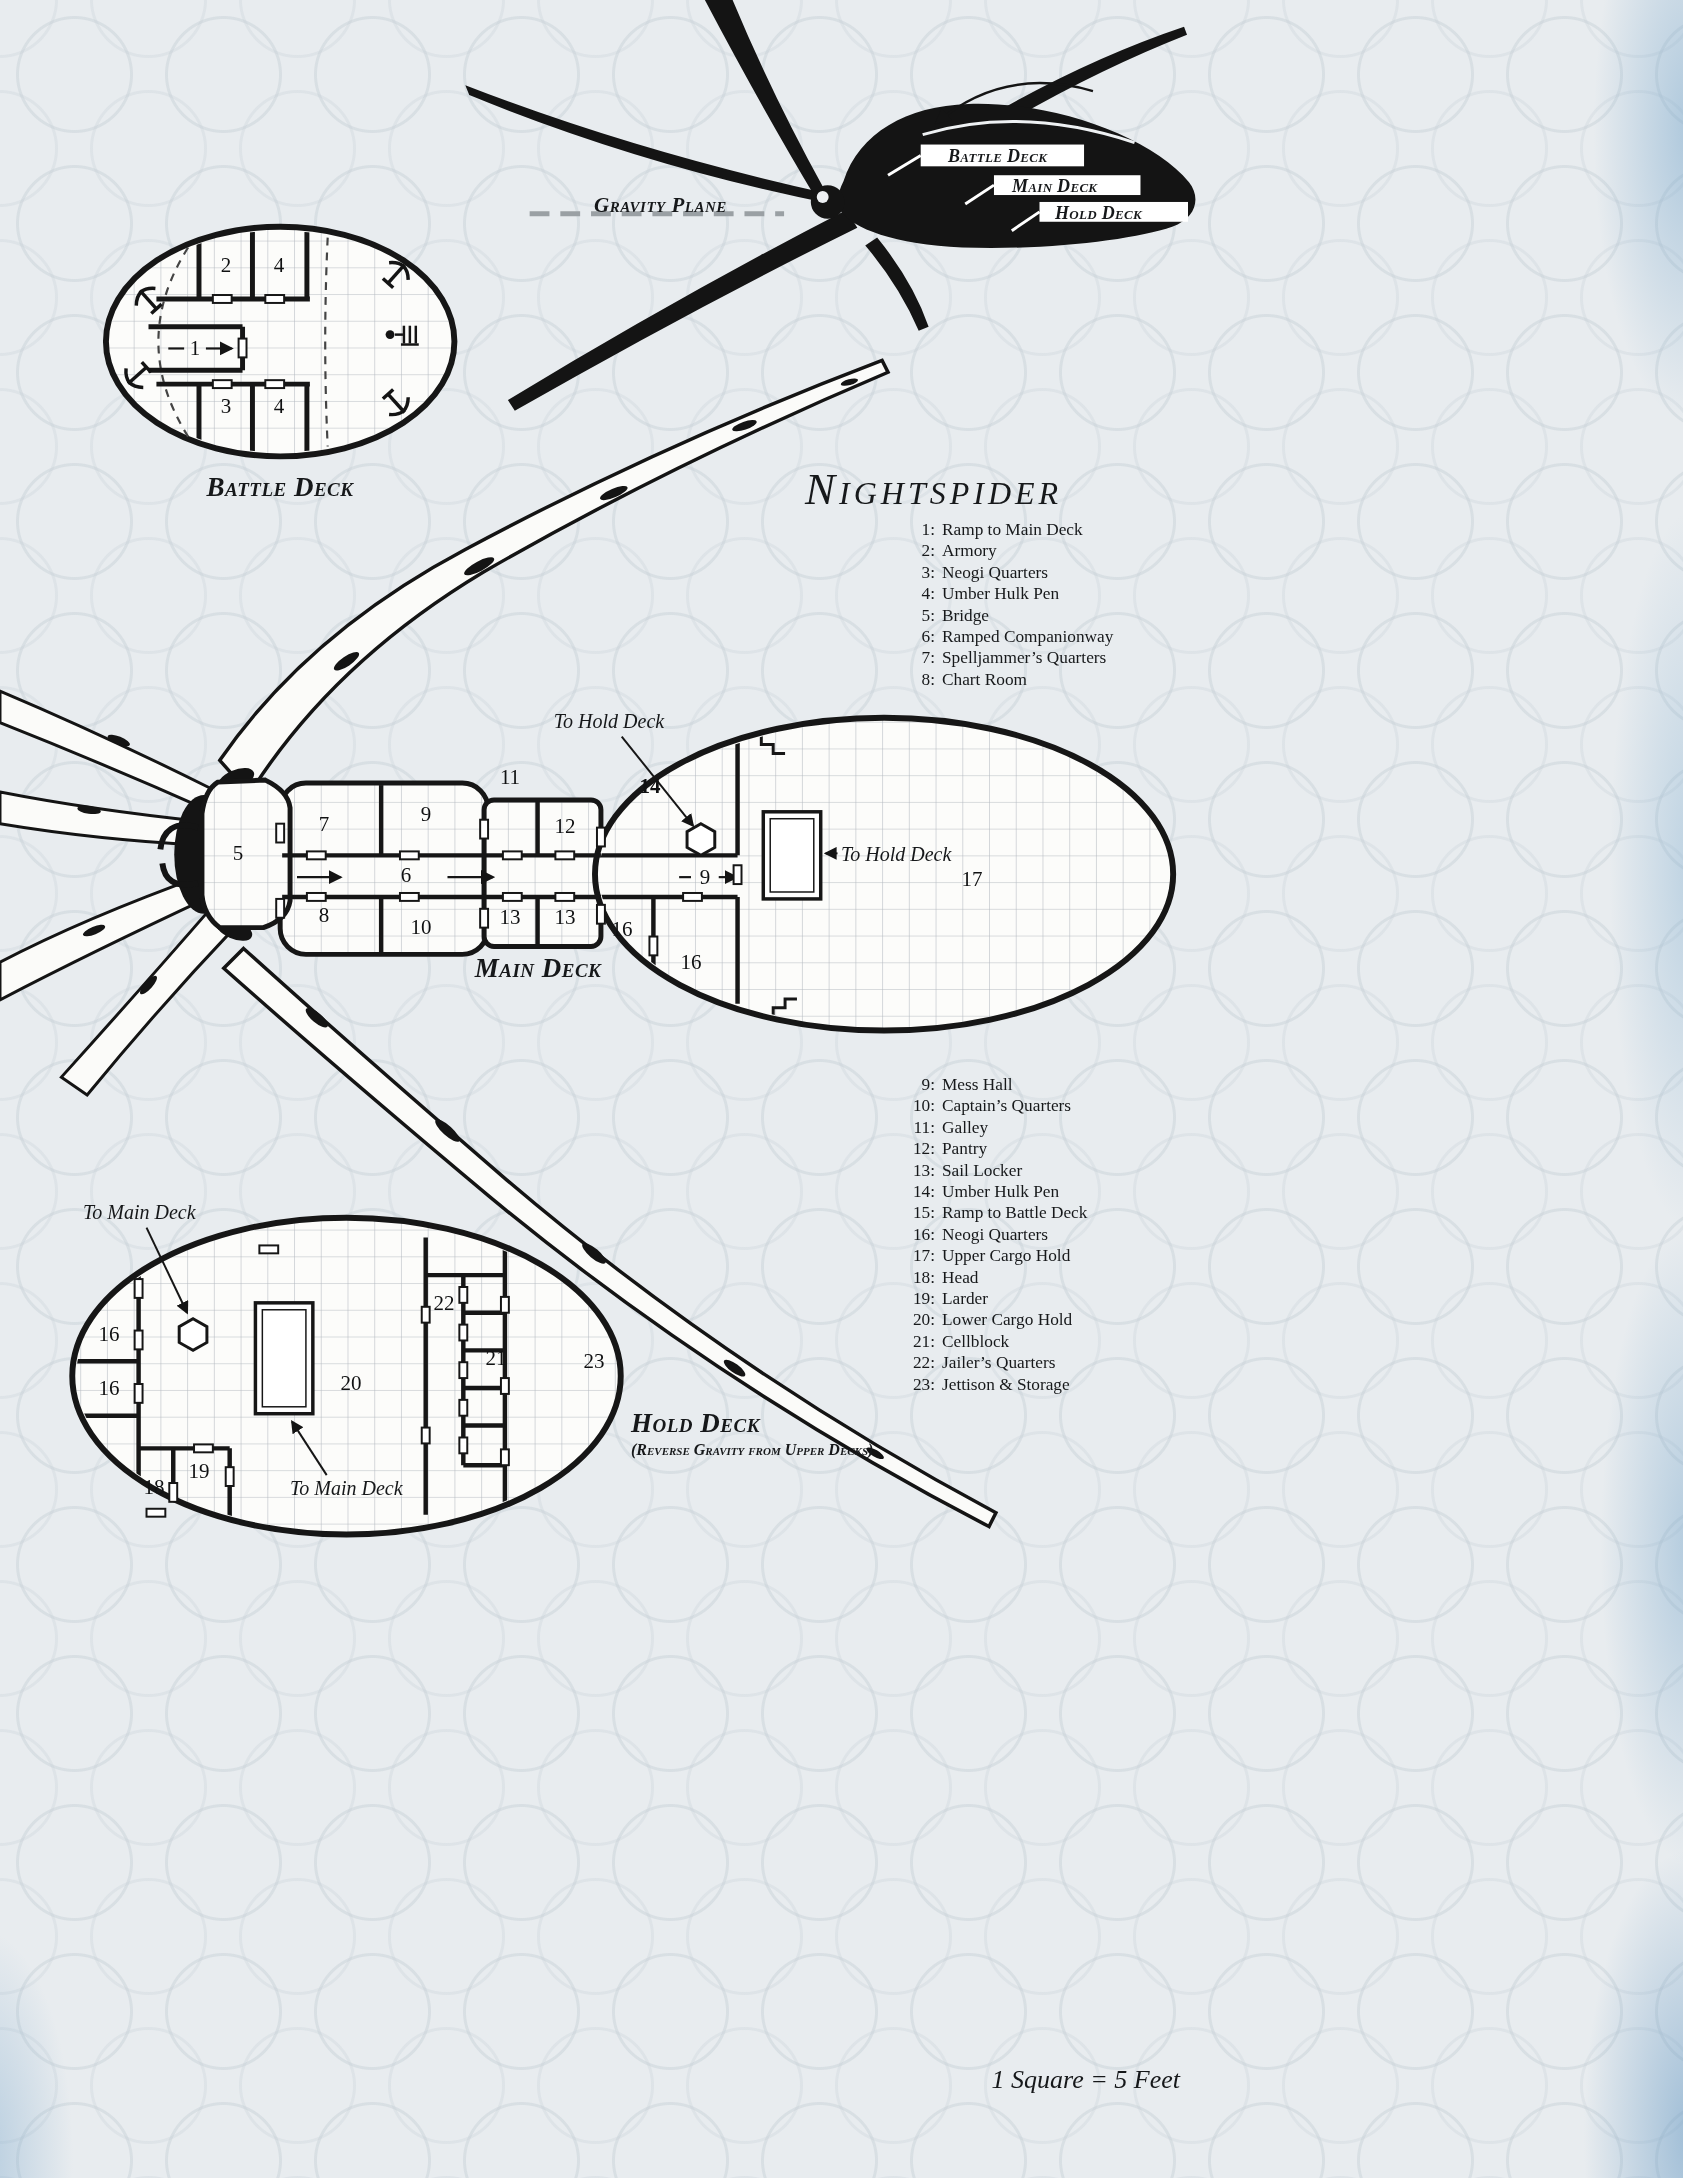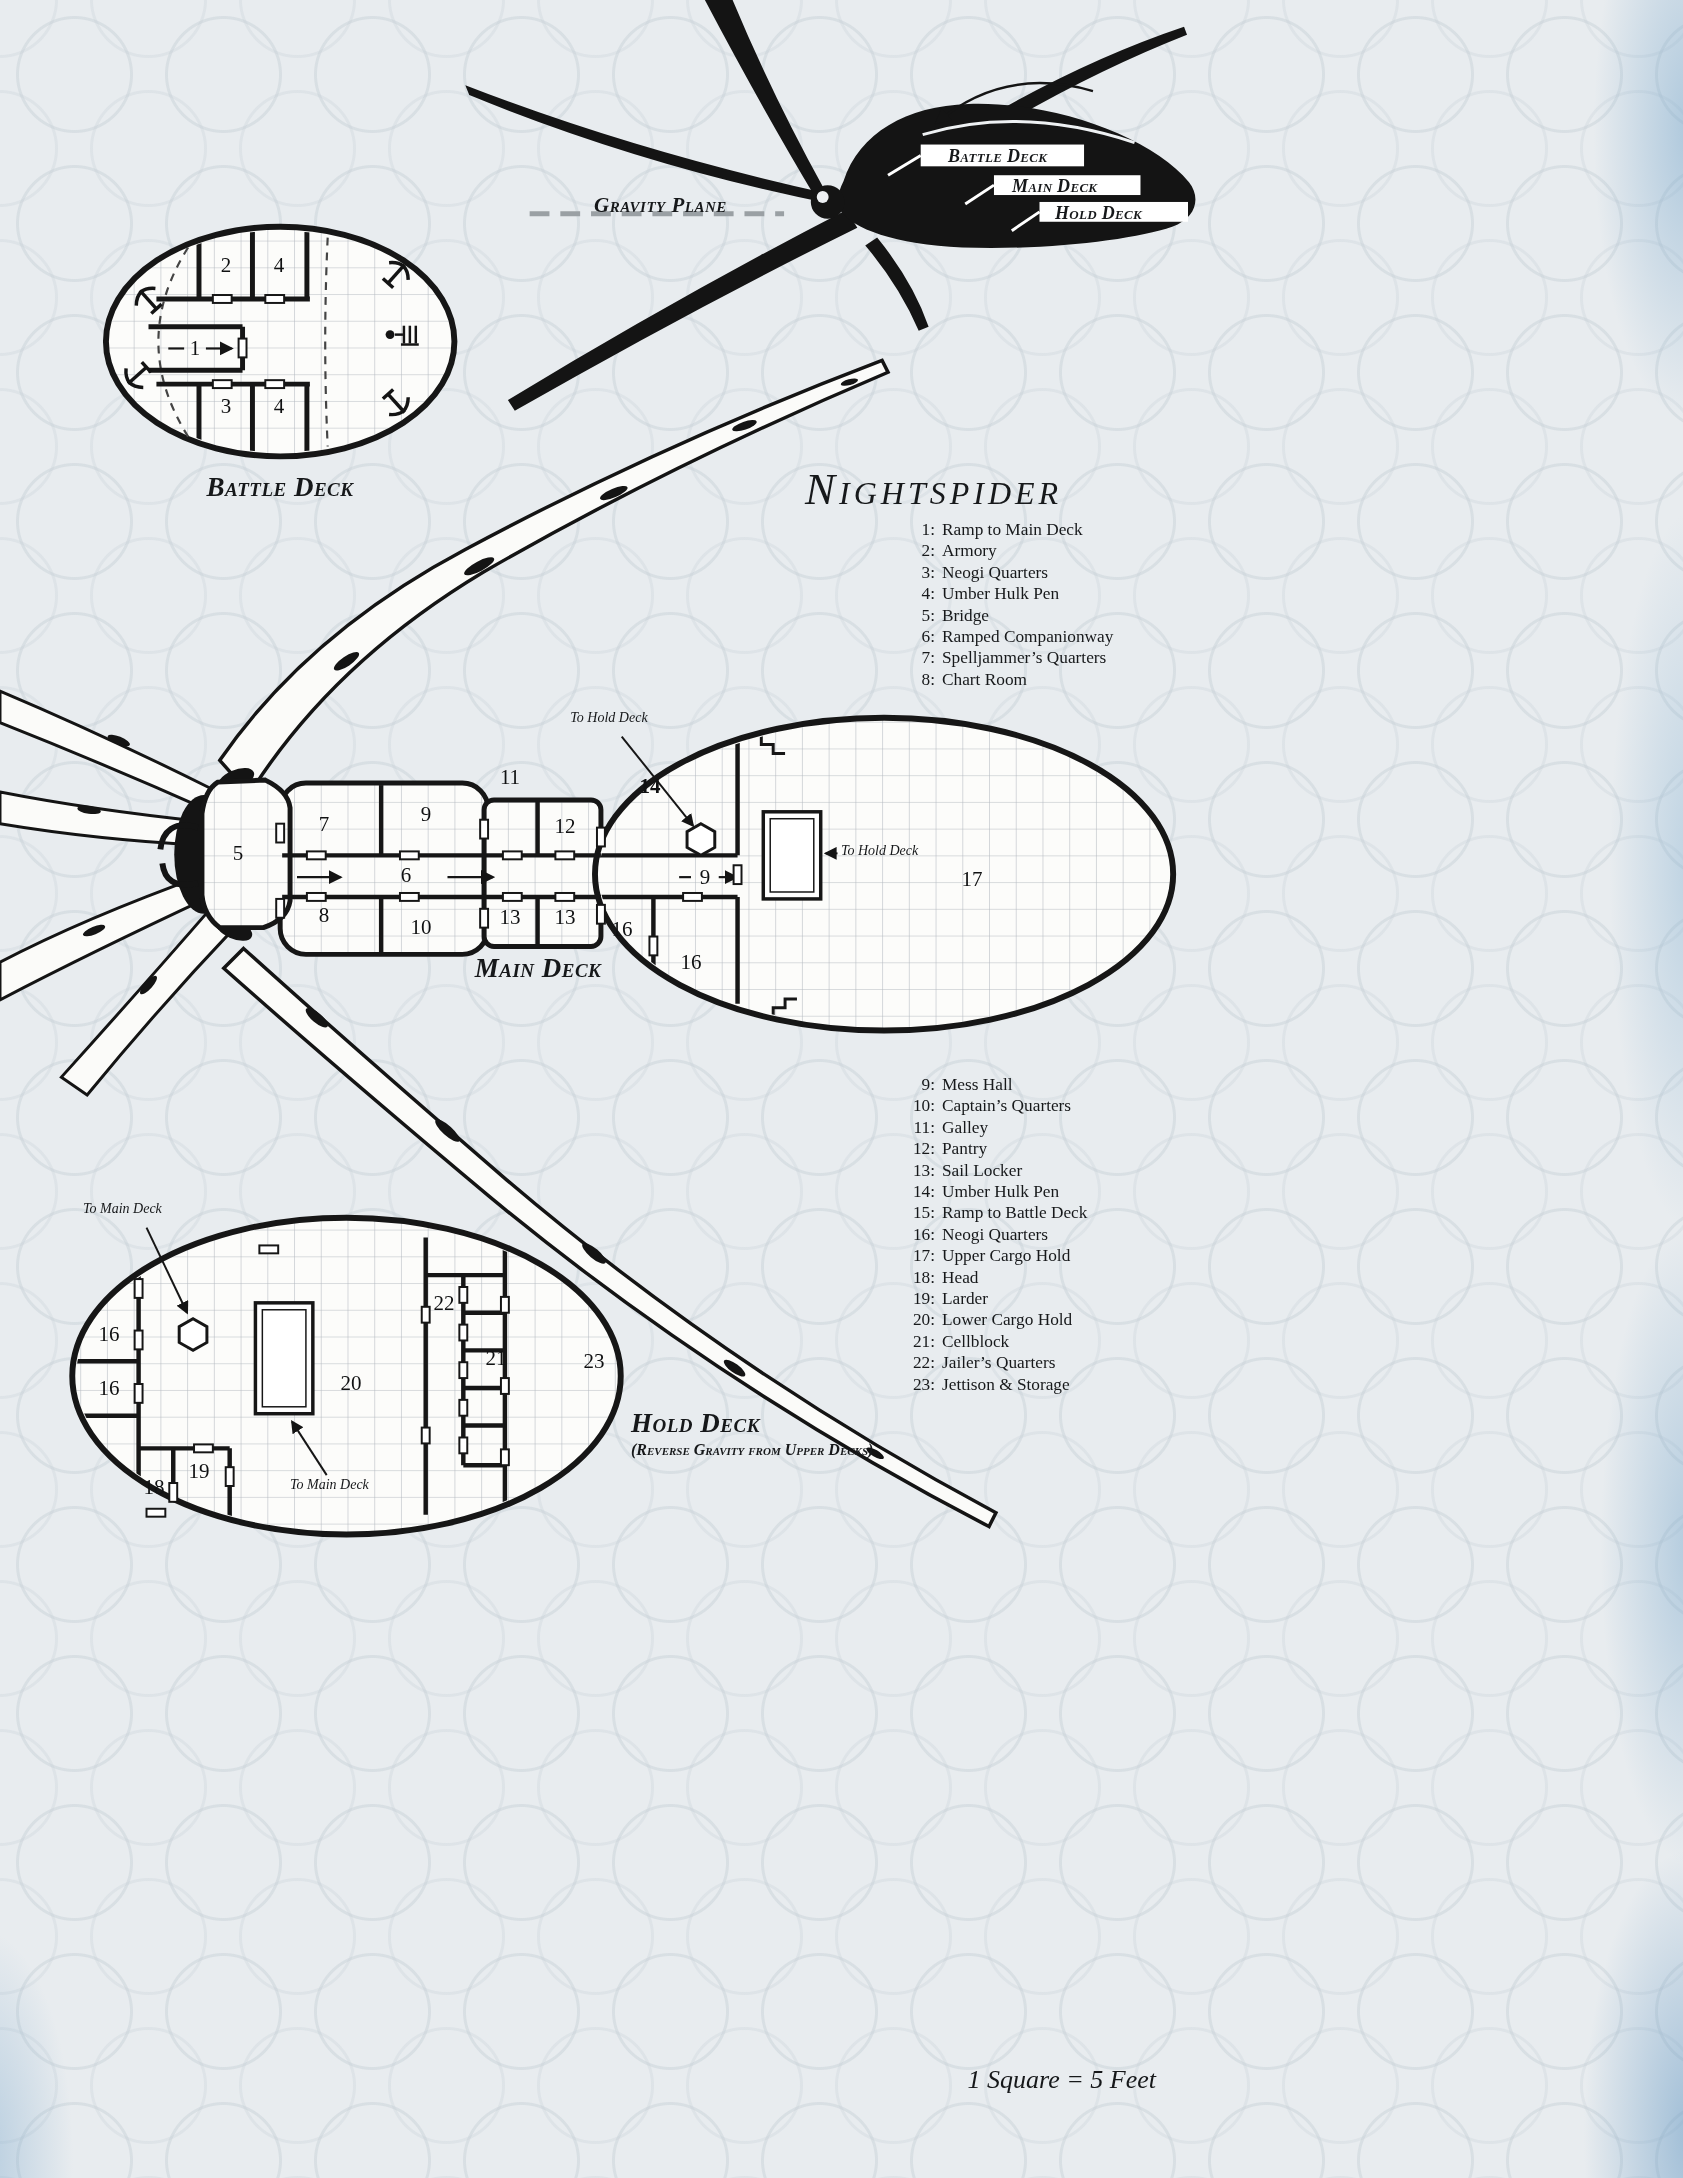--- a/index.html
+++ b/index.html
@@ -24,22 +24,22 @@
   .ctr{transform:translateX(-50%);}
   .gravity{font-weight:700;font-variant:small-caps;font-size:21px;letter-spacing:0.5px;}
   .sv-label{font-weight:700;font-variant:small-caps;font-size:18px;letter-spacing:0.3px;}
   .deck-title{font-weight:700;font-variant:small-caps;font-size:27px;letter-spacing:0.5px;}
   .deck-subtitle{font-weight:700;font-variant:small-caps;font-size:16px;}
   .big-title{font-variant:small-caps;font-size:45px;letter-spacing:4px;color:#17191b;}
   .legend{position:absolute;font-size:17.3px;line-height:21.4px;color:#17191b;}
   .lrow{display:flex;}
   .lnum{width:32px;text-align:right;margin-right:7px;flex:0 0 auto;}
   .llab{white-space:nowrap;}
-  .ann{font-size:14px;}
-  .scale{font-size:26px;}
+  .ann{font-size:20px;}
+  .scale{font-size:26px;margin-left:24px;}
   .rn{position:absolute;transform:translate(-50%,-50%);font-size:21px;color:#101112;}
 </style>
 </head>
 <body>
 
 <div class="canvas">
 
   <svg class="art" viewBox="0 0 1700 2200" xmlns="http://www.w3.org/2000/svg">
     <defs>
       <pattern id="grid" width="27" height="27" patternUnits="userSpaceOnUse">

